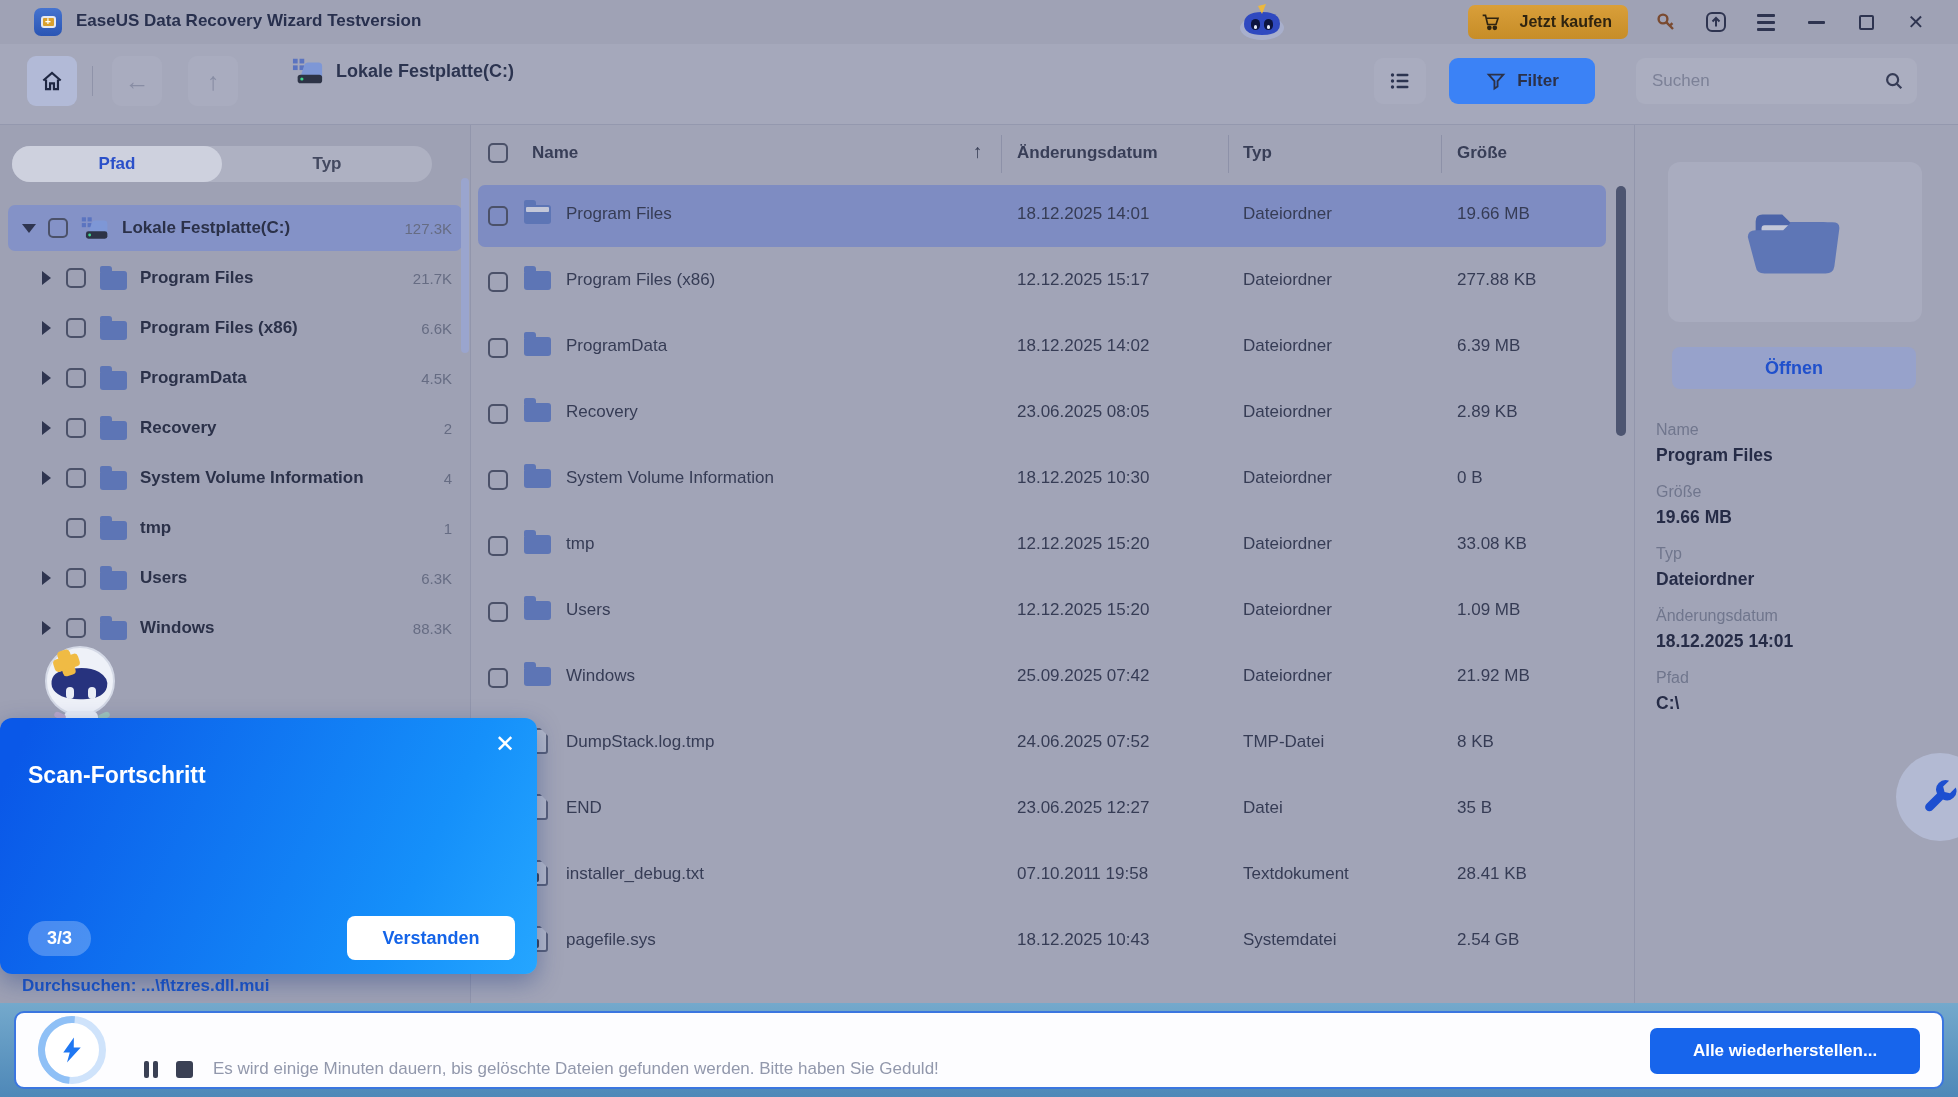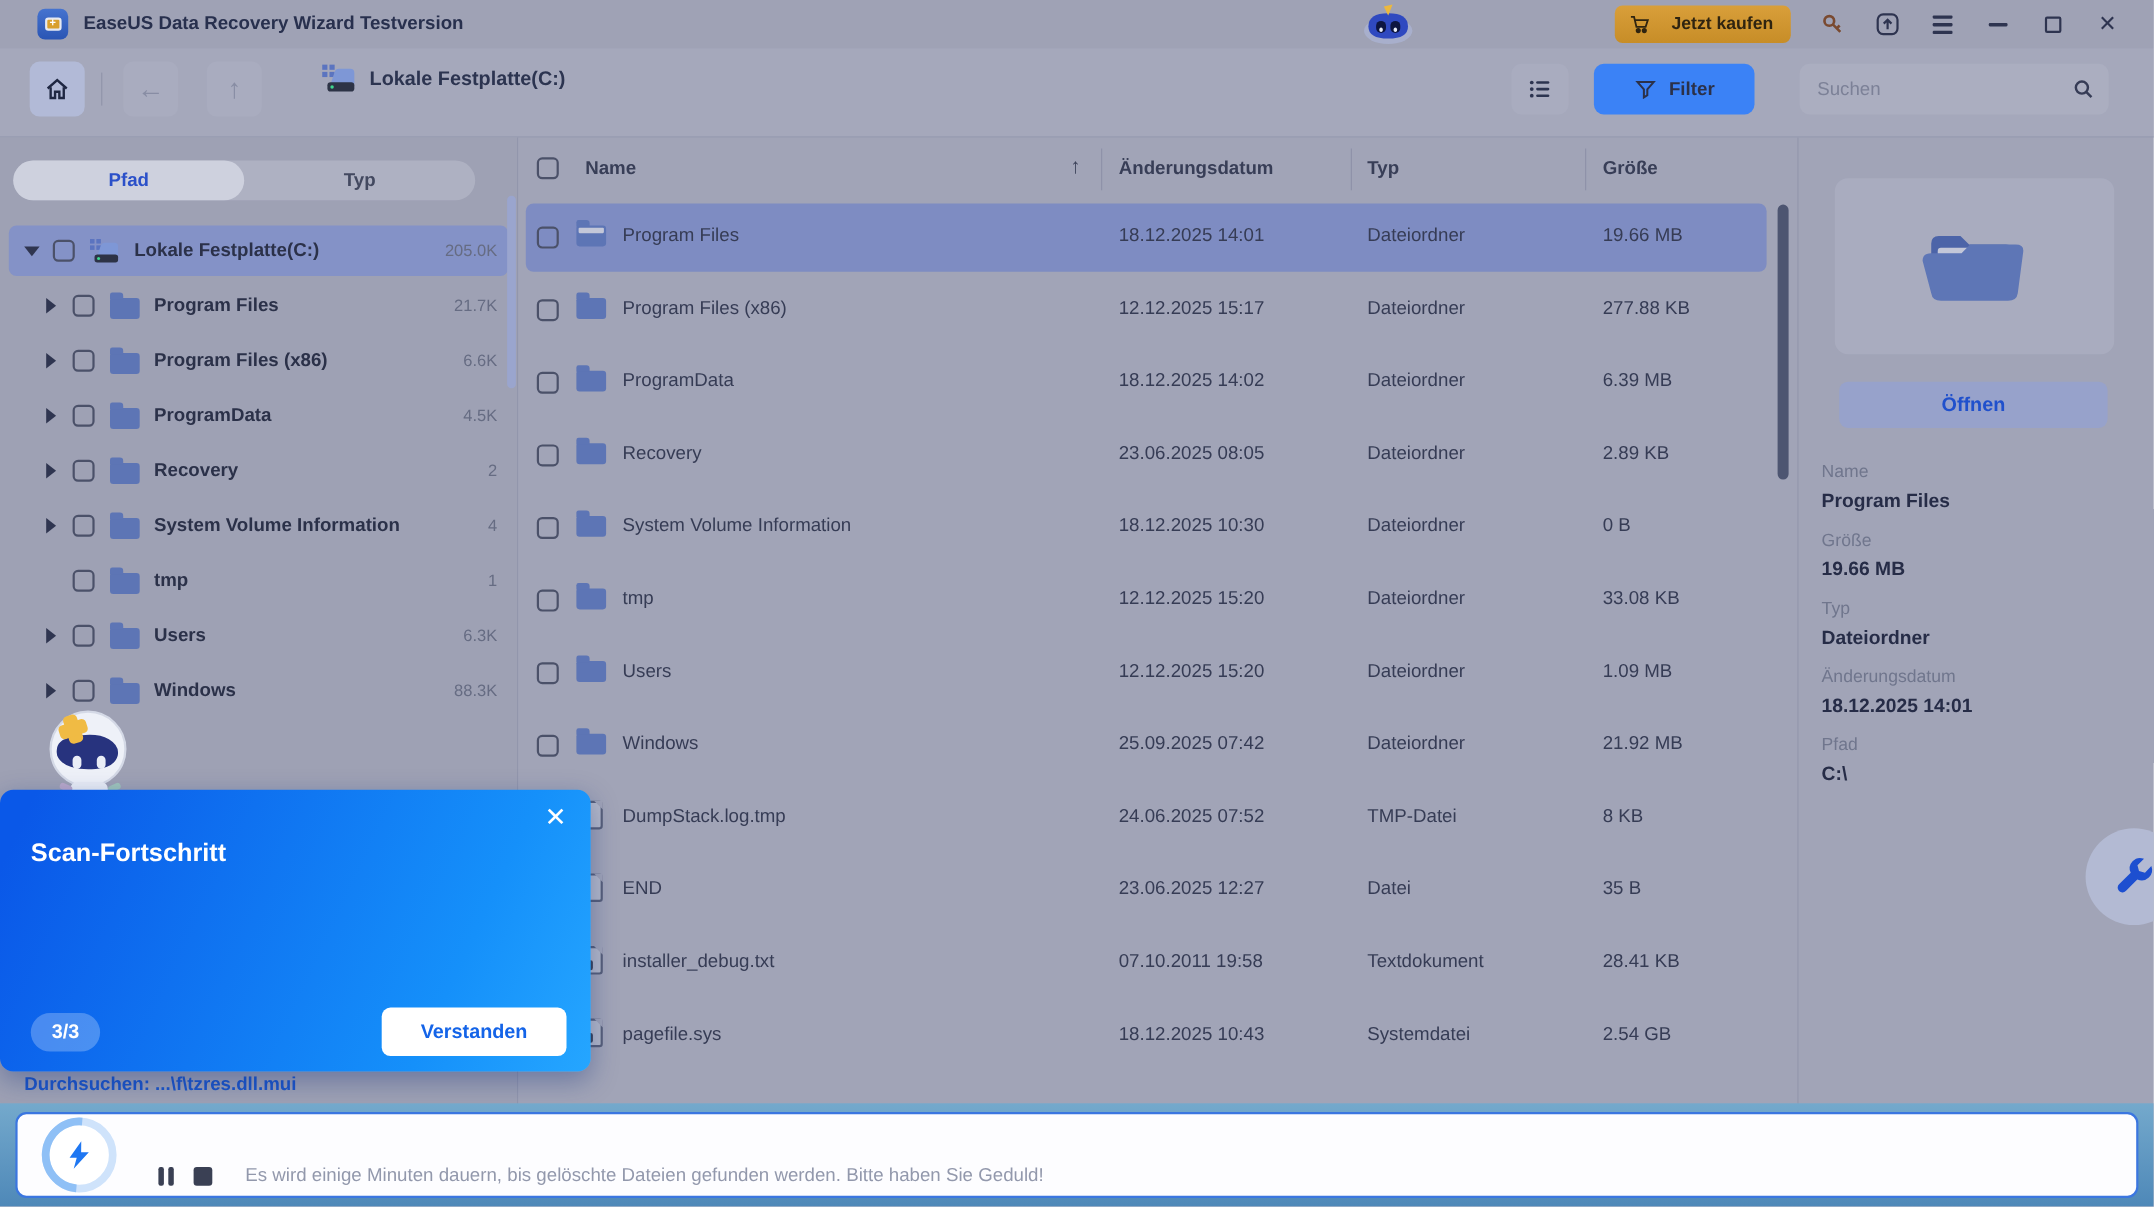--- a/index.html
+++ b/index.html
@@ -117,21 +117,21 @@
   .scanband { position:absolute; left:0; top:1003px; width:1958px; height:94px; background:linear-gradient(180deg,#74a9cc,#4e88b8); z-index:40; }
   .scanbar { position:absolute; left:14px; top:8px; width:1930px; height:78px; background:#fdfdff; border:2px solid #3b76e0; border-radius:10px; }
   .bolt-wrap { position:absolute; left:22px; top:3px; width:68px; height:68px; border-radius:50%; background:#fff; border:7px solid #cfe3fb; display:flex; align-items:center; justify-content:center; }
   .bolt-wrap::before { content:''; position:absolute; inset:-7px; border-radius:50%; border:7px solid transparent; border-top-color:#8fc0f6; border-left-color:#8fc0f6; transform:rotate(-40deg); }
   .scan-line1 { position:absolute; left:128px; top:12px; font-size:20px; font-weight:700; color:#23283b; }
   .scan-line1 .count { color:#1b63e8; }
   .scan-line2 { position:absolute; left:128px; top:46px; display:flex; align-items:center; gap:10px; }
   .pause-ico { display:flex; gap:4px; cursor:pointer; }
   .pause-ico span { width:5px; height:17px; background:#3a4054; border-radius:2px; display:block; }
   .stop-ico { width:17px; height:17px; background:#3a4054; border-radius:3px; margin-left:8px; cursor:pointer; }
-  .scan-note { font-size:17px; color:#9298ac; margin-left:20px; }
+  .scan-note { font-size:17px; color:#9298ac; margin-left:10px; }
   .restore-btn { position:absolute; right:22px; top:15px; width:270px; height:46px; background:#1765ec; border-radius:7px;
     display:flex; align-items:center; justify-content:center; color:#fff; font-size:17px; font-weight:700; cursor:pointer; }
 </style>
 </head>
 <body>
 
 <div id="app">
 
   <div class="titlebar">
     <div class="app-icon">
@@ -250,21 +250,21 @@
         <rect x="1" y="2" width="5" height="5" fill="#5b74c0"></rect>
               <rect x="8" y="2" width="5" height="5" fill="#5b74c0"></rect>
         <rect x="1" y="9" width="5" height="5" fill="#5b74c0"></rect>
               <rect x="8" y="9" width="5" height="5" fill="#5b74c0"></rect>
         <path d="M9 21 L13 9 q1-3 4-3 h11 q4 0 4 4 v11z" fill="#7e97d6"></path>
         <rect x="6" y="19" width="26" height="9" rx="3" fill="#2d3346"></rect>
         <circle cx="10.5" cy="23.5" r="1.7" fill="#3fd68f"></circle>
       </svg>
     </span>
     <span class="tree-label">Lokale Festplatte(C:)</span>
-    <span class="tree-count">205.0K</span>
+    <span class="tree-count">127.3K</span>
   </div>
         <div class="tree-item lv1 icon-folder">
     <span class="caret collapsed"></span>
     <span class="checkbox"></span>
     <span class="tree-icon">
       <span class="folder-glyph"></span>
 
     </span>
     <span class="tree-label">Program Files</span>
     <span class="tree-count">21.7K</span>
@@ -567,16 +567,17 @@
           </svg>
       </div>
       <div class="scan-line2">
         <div class="pause-ico">
             <span></span>
             <span></span>
           </div>
         <div class="stop-ico"></div>
         <div class="scan-note">Es wird einige Minuten dauern, bis gelöschte Dateien gefunden werden. Bitte haben Sie Geduld!</div>
       </div>
+      <div class="restore-btn">Alle wiederherstellen...</div>
     </div>
   </div>
 
 </div>
 
 </body></html>

